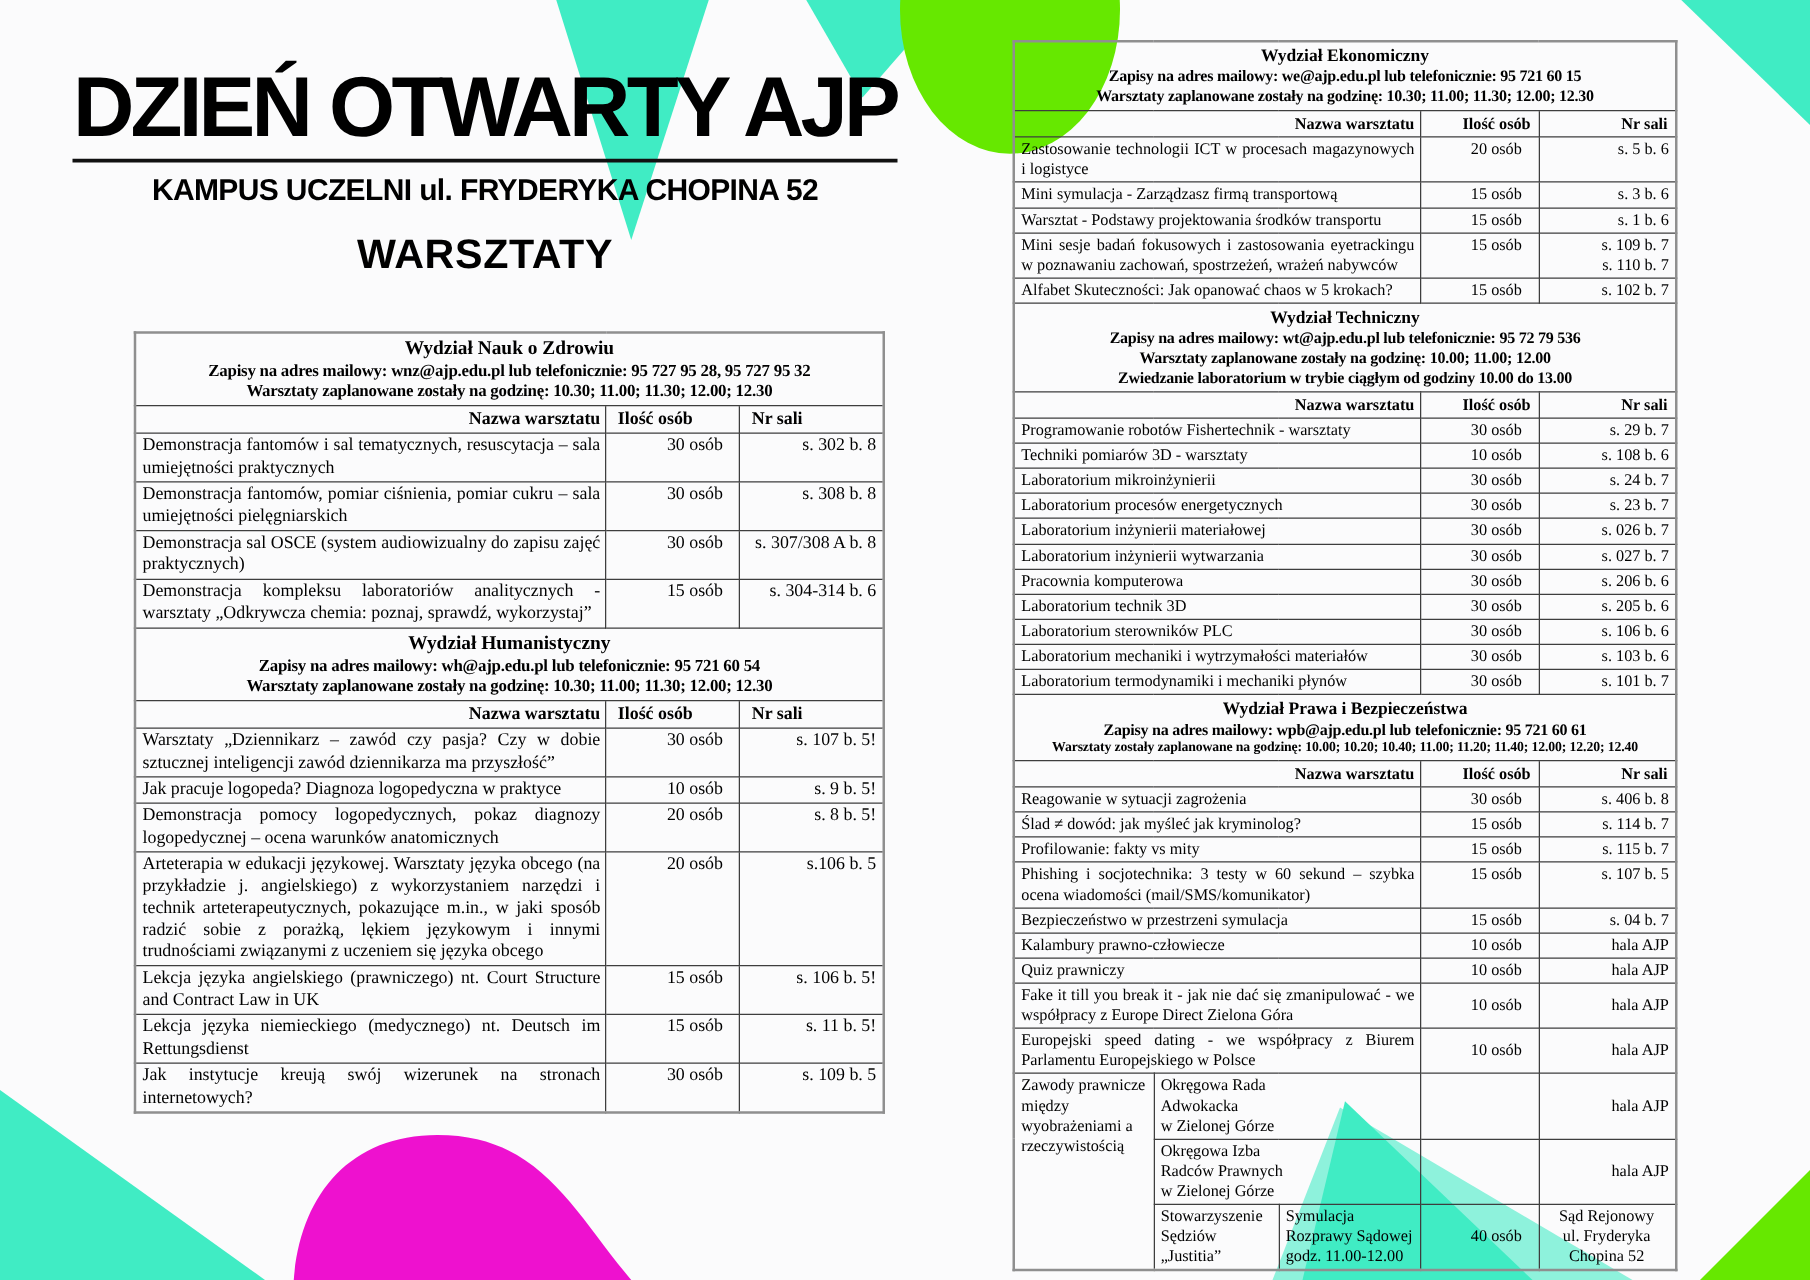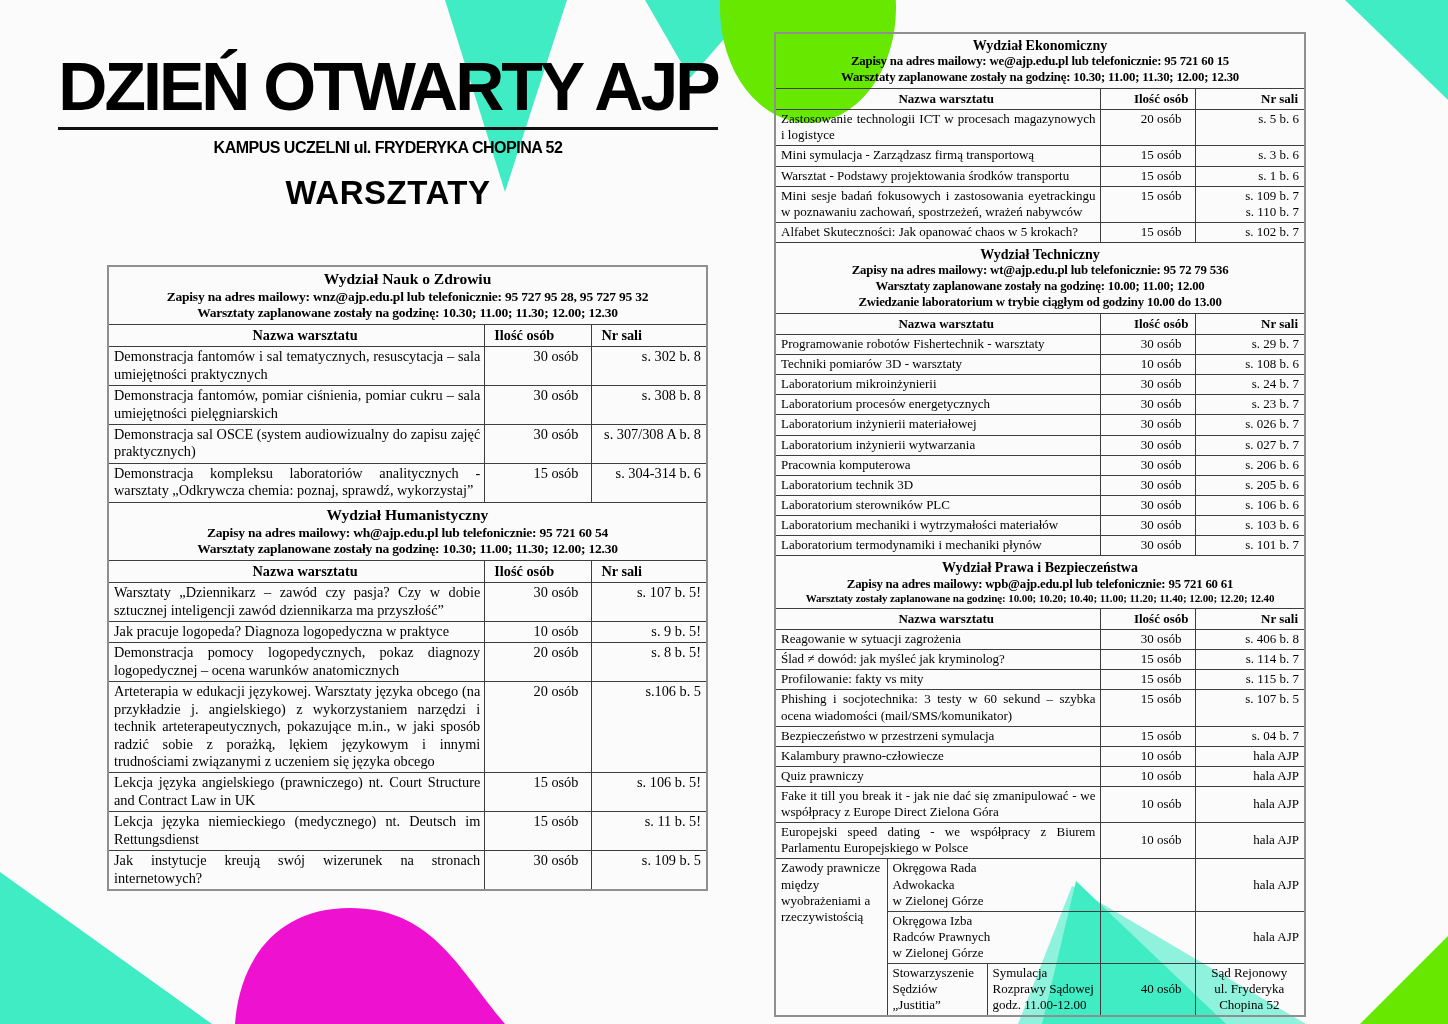--- a/index.html
+++ b/index.html
@@ -11,42 +11,42 @@
   .decor{position:absolute;left:0;top:0;z-index:0;}
   .content{position:absolute;left:0;top:0;width:1448px;height:1024px;z-index:1;}
 
   
   .title-block{position:absolute;left:58px;top:52px;width:660px;text-align:center;
     font-family:"Liberation Sans","DejaVu Sans",sans-serif;}
   .poster-title{margin:0;font-size:68px;line-height:1;font-weight:800;letter-spacing:-3px;
     white-space:nowrap;}
   .title-underline{height:3px;background:#111;margin-top:7px;width:100%;}
   .date-line{margin-top:24px;font-size:27px;font-weight:700;white-space:pre-wrap;letter-spacing:-0.5px;}
-  .addr-line{margin-top:9px;font-size:16px;font-weight:700;letter-spacing:-0.5px;}
+  .addr-line{margin-top:9px;font-size:24px;font-weight:700;letter-spacing:-0.5px;}
   .warsztaty-line{margin-top:17px;font-size:33px;font-weight:800;letter-spacing:0.5px;}
 
   
   .tbl-wrap{position:absolute;background:transparent;}
   .tbl-left{left:107px;top:265px;width:601px;font-size:14.3px;line-height:1.22;}
-  .tbl-right{left:774px;top:32px;width:530px;font-size:13px;line-height:1.24;}
+  .tbl-right{left:810px;top:32px;width:530px;font-size:13px;line-height:1.24;}
   table{border-collapse:collapse;width:100%;table-layout:fixed;background:transparent;}
   table{border:2px solid #8f8f8f;}
   td{border:1px solid #3e3e3e;vertical-align:top;overflow:hidden;}
 
   .sec-hdr{text-align:center;padding:3px 2px 2px 2px;}
   .sec-title{font-weight:bold;}
   .tbl-left .sec-title{font-size:15.5px;}
   .tbl-right .sec-title{font-size:14px;}
   .sec-line{font-weight:bold;letter-spacing:-0.2px;}
   .tbl-left .sec-line{font-size:13.5px;}
   .tbl-right .sec-line{font-size:12.8px;}
   .tbl-right .sec-line-small{font-size:11px;letter-spacing:-0.1px;}
 
   .col-hdr{font-weight:bold;padding:2px 4px;}
-  .col-hdr-name{text-align:center;padding-left:21px;}
+  .col-hdr-name{text-align:right;padding-left:21px;}
   .tbl-left .col-hdr-count,.tbl-left .col-hdr-room{text-align:left;padding-left:9px;}
   .tbl-right .col-hdr-count,.tbl-right .col-hdr-room{text-align:right;padding-right:6px;}
 
   .cell-name{text-align:justify;padding:1px 4px 2px 5px;white-space:pre-line;}
   .cell-count{text-align:right;padding:1px 13px 2px 2px;}
   .cell-room{text-align:right;padding:1px 5px 2px 2px;white-space:pre-line;}
   .cell-room-center{text-align:center;padding-right:3px;}
   .v-mid{vertical-align:middle;}
   .cell-group-label{text-align:left;}
 </style>

